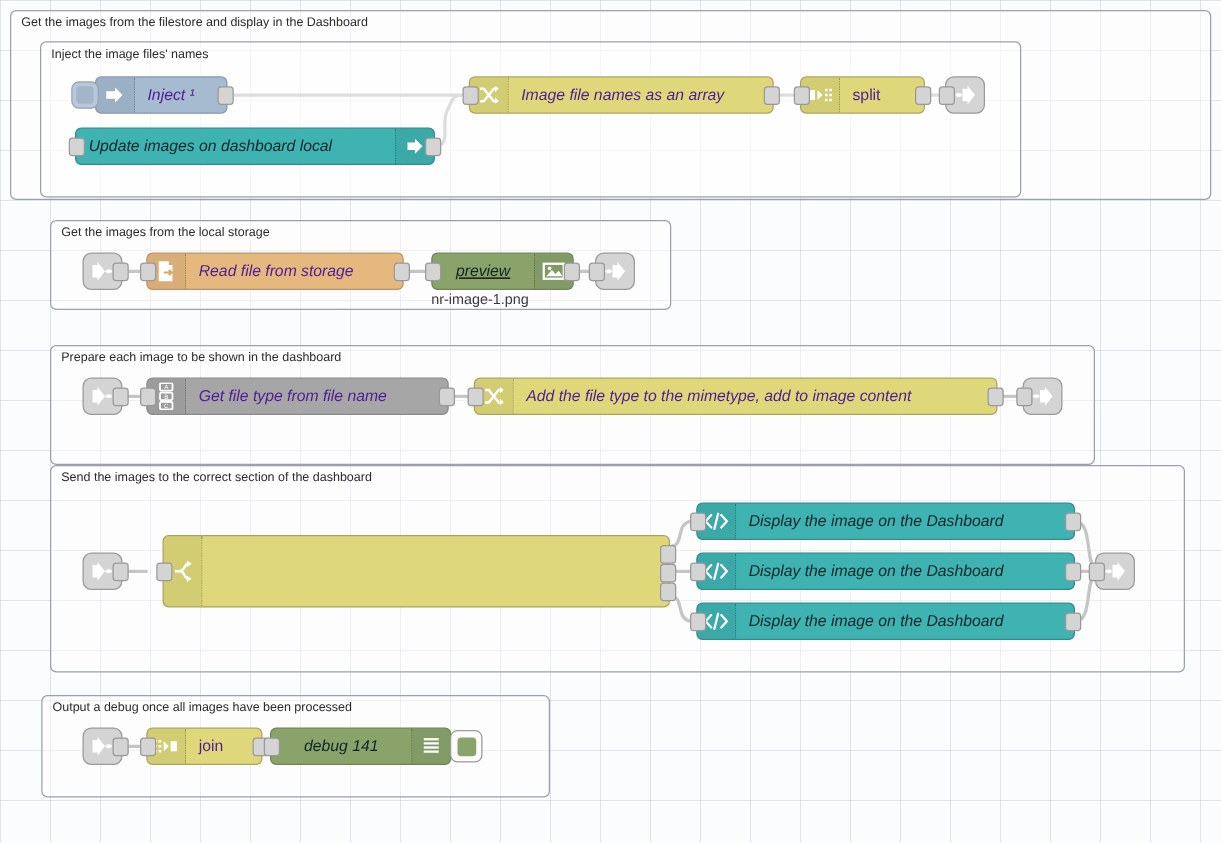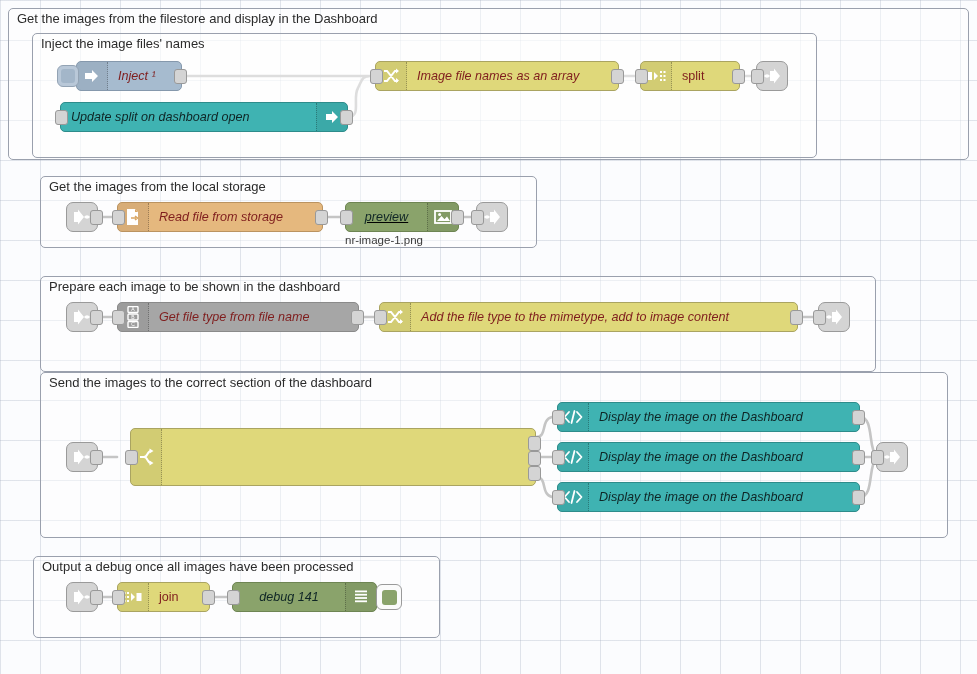--- a/index.html
+++ b/index.html
@@ -24,21 +24,21 @@
   .group {
     position: absolute;
     border: 1.5px solid #9aa0ad;
     border-radius: 5px;
     background: rgba(255,255,255,0.42);
     box-sizing: border-box;
   }
   .group > .glabel {
     position: absolute;
     left: 8px; top: 2px;
-    font-size: 13px;
+    font-size: 10px;
     color: #2b2b2b;
     white-space: nowrap;
     line-height: 16px;
   }
 
   
   .node {
     position: absolute;
     box-sizing: border-box;
     border: 1px solid #999;
@@ -63,21 +63,21 @@
     border-left: 1px dotted rgba(0,0,0,0.28);
     border-radius: 0 4px 4px 0;
   }
   .node .label {
     flex: 1 1 auto;
     display: flex;
     align-items: center;
     padding: 0 10px;
     font-size: 12.6px;
     font-style: italic;
-    color: #7f1d1d;
+    color: #4c1d95;
     white-space: nowrap;
     overflow: hidden;
   }
   .node .label.plain { font-style: normal; }
   .node .label.center { justify-content: center; }
 
   
   .n-yellow { background: #dfd87a; border-color: #aaa461; }
   .n-teal   { background: #3fb3b2; border-color: #2e8c8b; }
   .n-green  { background: #8aa36b; border-color: #6e8553; }
@@ -212,21 +212,21 @@
       <svg class="gi" width="18" height="18" viewBox="0 0 18 18">
         <path d="M2 6 h7 V3 l6 6 -6 6 v-3 H2 z" fill="#fff"></path>
       </svg>
     </div>
     <div class="label">Inject ¹</div>
     <div class="port out"></div>
   </div>
 
   <div class="node n-teal" style="left:60px; top:102px; width:288px;">
     <div class="port in"></div>
-    <div class="label">Update split on dashboard open</div>
+    <div class="label">Update images on dashboard local</div>
     <div class="icon-box right">
       <svg class="gi" width="18" height="18" viewBox="0 0 18 18">
         <path d="M3 6 h6 V3 l6 6 -6 6 v-3 H3 z" fill="#fff"></path>
       </svg>
     </div>
     <div class="port out"></div>
   </div>
 
   <div class="node n-yellow" style="left:640px; top:61px; width:100px;">
     <div class="port in"></div>
@@ -454,21 +454,21 @@
             <rect x="4" y="11" width="2" height="2"></rect>
         </g>
         <path d="M8 4 l4 4 -4 4 z" fill="#fff"></path>
         <rect x="13.5" y="4" width="5" height="8" fill="#fff"></rect>
       </svg>
     </div>
     <div class="label plain">join</div>
     <div class="port out"></div>
   </div>
 
-  <div class="node n-green" style="left:232px; top:582px; width:145px;">
+  <div class="node n-green" style="left:216px; top:582px; width:145px;">
     <div class="port in"></div>
     <div class="label center">debug 141</div>
     <div class="icon-box right">
       <svg class="gi" width="16" height="16" viewBox="0 0 16 16">
         <g fill="#fff">
           <rect x="2" y="1.5" width="12" height="1.8"></rect>
           <rect x="2" y="4.8" width="12" height="1.8"></rect>
           <rect x="2" y="8.1" width="12" height="1.8"></rect>
           <rect x="2" y="11.4" width="12" height="1.8"></rect>
         </g>

